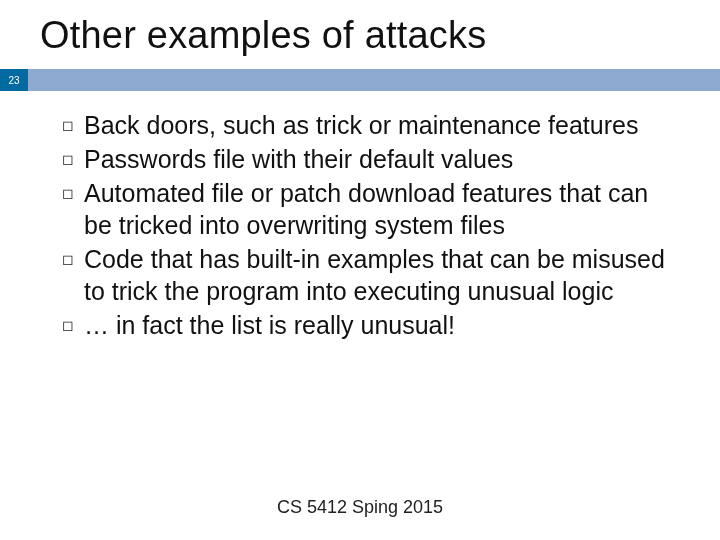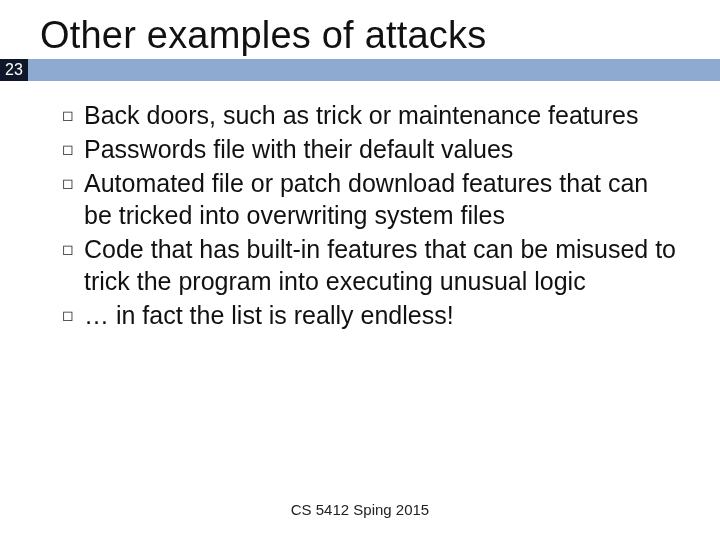--- a/index.html
+++ b/index.html
@@ -1,25 +1,25 @@
 <!DOCTYPE html>
 <html><head>
 <meta charset="utf-8">
 <style>
   * { margin: 0; padding: 0; box-sizing: border-box; }
   html, body { width: 720px; height: 540px; background: #fff; font-family: Arial, Helvetica, sans-serif; color: #111; }
   .slide { width: 720px; height: 540px; position: relative; }
-  .title { font-size: 38px; font-weight: 400; padding: 14px 0 2px 40px; letter-spacing: 0.2px; }
+  .title { font-size: 38px; font-weight: 400; padding: 14px 0 12px 40px; letter-spacing: 0.2px; }
   .band { width: 100%; height: 22px; background: #8faad0; display: flex; align-items: stretch; }
-  .page-box { width: 28px; height: 22px; background: #0f172a; color: #fff; font-size: 16px; display: flex; align-items: center; justify-content: center; font-weight: 400; }
+  .page-box { width: 28px; height: 22px; background: #0369a1; color: #fff; font-size: 10px; display: flex; align-items: center; justify-content: center; font-weight: 400; }
   .content { padding: 18px 40px 0 62px; }
   .item { display: flex; align-items: flex-start; margin-bottom: 2px; }
   .bullet { width: 22px; flex-shrink: 0; font-size: 14px; line-height: 32px; color: #222; }
   .text { font-size: 25px; line-height: 32px; font-weight: 400; }
-  .footer { position: absolute; bottom: 22px; left: 0; width: 100%; text-align: center; font-size: 15px; color: #222; }
+  .footer { position: absolute; bottom: 22px; left: 0; width: 100%; text-align: center; font-size: 18px; color: #222; }
 </style>
 </head>
 <body>
 
 <div class="slide">
   <div class="title">Other examples of attacks</div>
   <div class="band">
     <div class="page-box">23</div>
   </div>
   <div class="content">
@@ -30,21 +30,21 @@
     <div class="item">
       <span class="bullet">◻</span>
       <span class="text">Passwords file with their default values</span>
     </div>
     <div class="item">
       <span class="bullet">◻</span>
       <span class="text">Automated file or patch download features that can be tricked into overwriting system files</span>
     </div>
     <div class="item">
       <span class="bullet">◻</span>
-      <span class="text">Code that has built-in features that can be misused to trick the program into executing unusual logic</span>
+      <span class="text">Code that has built-in examples that can be misused to trick the program into executing unusual logic</span>
     </div>
     <div class="item">
       <span class="bullet">◻</span>
-      <span class="text">… in fact the list is really endless!</span>
+      <span class="text">… in fact the list is really unusual!</span>
     </div>
   </div>
   <div class="footer">CS 5412 Sping 2015</div>
 </div>
 
 </body></html>

